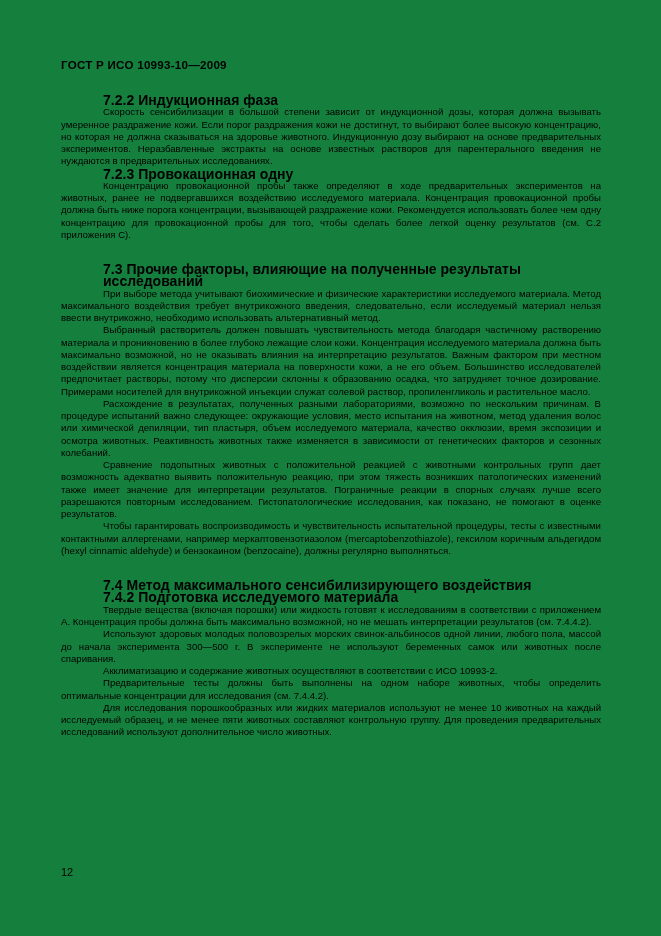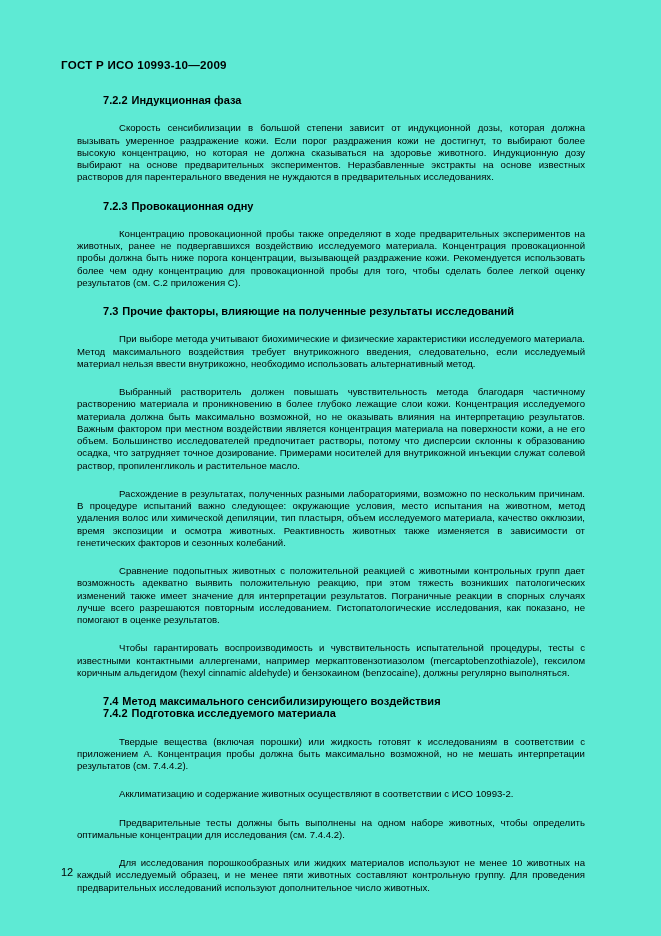--- a/index.html
+++ b/index.html
@@ -9,63 +9,63 @@
     background: #ffffff;
   }
   body {
     font-family: "Liberation Sans", sans-serif;
     color: #000000;
   }
   .page {
     position: relative;
     width: 661px;
     height: 936px;
-    background: #5eead4;
+    background: #15803d;
     overflow: hidden;
     box-sizing: border-box;
   }
   .content {
     position: absolute;
     left: 61px;
     top: 58px;
     width: 540px;
   }
   .doc-header {
     font-size: 11.6px;
     font-weight: bold;
     letter-spacing: 0.25px;
     line-height: 14px;
     margin: 0 0 22px 0;
     white-space: nowrap;
   }
   .heading {
-    font-size: 11px;
+    font-size: 14px;
     font-weight: bold;
     line-height: 12.3px;
     margin: 0;
     padding-left: 42px;
     letter-spacing: 0.01px;
   }
   .heading .num {
     margin-right: 4px;
   }
   p.para {
     font-size: 9.6px;
     line-height: 12.25px;
-    margin: 16px;
+    margin: 0;
     text-align: justify;
     text-indent: 42px;
     letter-spacing: 0.005px;
     word-spacing: 0.02px;
     -webkit-hyphens: none;
     hyphens: none;
   }
   
   .gap-before-h {
-    margin-top: 0;
+    margin-top: 22px;
   }
   .folio {
     position: absolute;
     left: 61px;
     top: 866px;
     font-size: 11px;
     line-height: 12px;
   }
 </style>
 </head>
@@ -89,20 +89,21 @@
     <p class="para">Расхождение в результатах, полученных разными лабораториями, возможно по нескольким причинам. В процедуре испытаний важно следующее: окружающие условия, место испытания на животном, метод удаления волос или химической депиляции, тип пластыря, объем исследуемого материала, качество окклюзии, время экспозиции и осмотра животных. Реактивность животных также изменяется в зависимости от генетических факторов и сезонных колебаний.</p>
     <p class="para">Сравнение подопытных животных с положительной реакцией с животными контрольных групп дает возможность адекватно выявить положительную реакцию, при этом тяжесть возникших патологических изменений также имеет значение для интерпретации результатов. Пограничные реакции в спорных случаях лучше всего разрешаются повторным исследованием. Гистопатологические исследования, как показано, не помогают в оценке результатов.</p>
     <p class="para">Чтобы гарантировать воспроизводимость и чувствительность испытательной процедуры, тесты с известными контактными аллергенами, например меркаптовензотиазолом (mercaptobenzothiazole), гексилом коричным альдегидом (hexyl cinnamic aldehyde) и бензокаином (benzocaine), должны регулярно выполняться.</p>
 
     <div class="heading gap-before-h"><span class="num">7.4</span><span>Метод максимального сенсибилизирующего воздействия</span></div>
 
 
     <div class="heading"><span class="num">7.4.2</span><span>Подготовка исследуемого материала</span></div>
     <p class="para">Твердые вещества (включая порошки) или жидкость готовят к исследованиям в соответствии с приложением А. Концентрация пробы должна быть максимально возможной, но не мешать интерпретации результатов (см. 7.4.4.2).</p>
 
+    <p class="para">Используют здоровых молодых половозрелых морских свинок-альбиносов одной линии, любого пола, массой до начала эксперимента 300—500 г. В эксперименте не используют беременных самок или животных после спаривания.</p>
     <p class="para">Акклиматизацию и содержание животных осуществляют в соответствии с ИСО 10993-2.</p>
     <p class="para">Предварительные тесты должны быть выполнены на одном наборе животных, чтобы определить оптимальные концентрации для исследования (см. 7.4.4.2).</p>
     <p class="para">Для исследования порошкообразных или жидких материалов используют не менее 10 животных на каждый исследуемый образец, и не менее пяти животных составляют контрольную группу. Для проведения предварительных исследований используют дополнительное число животных.</p>
 
   </div>
 
   <div class="folio">12</div>
 
 </div>
 

